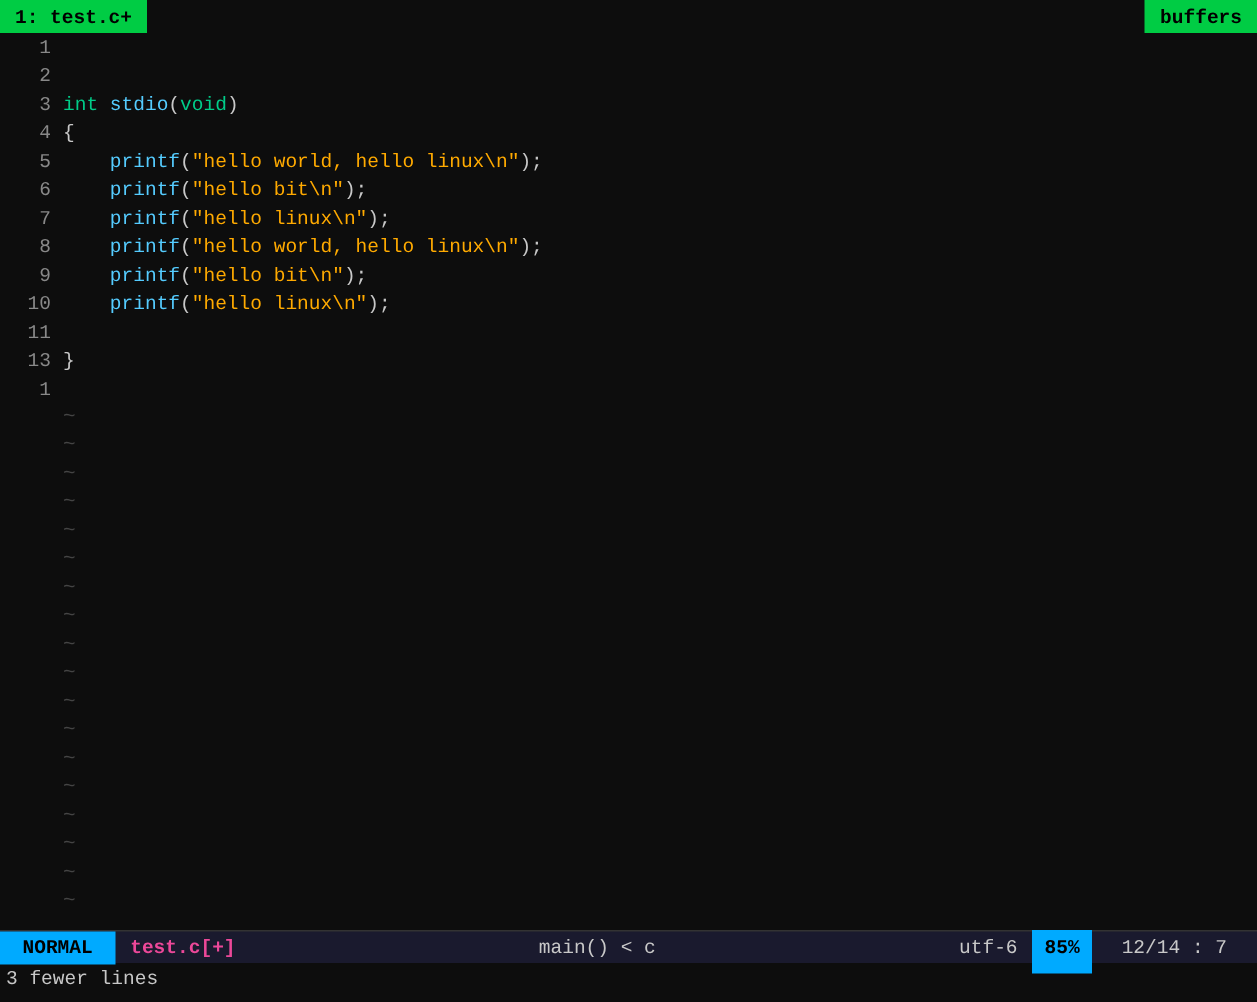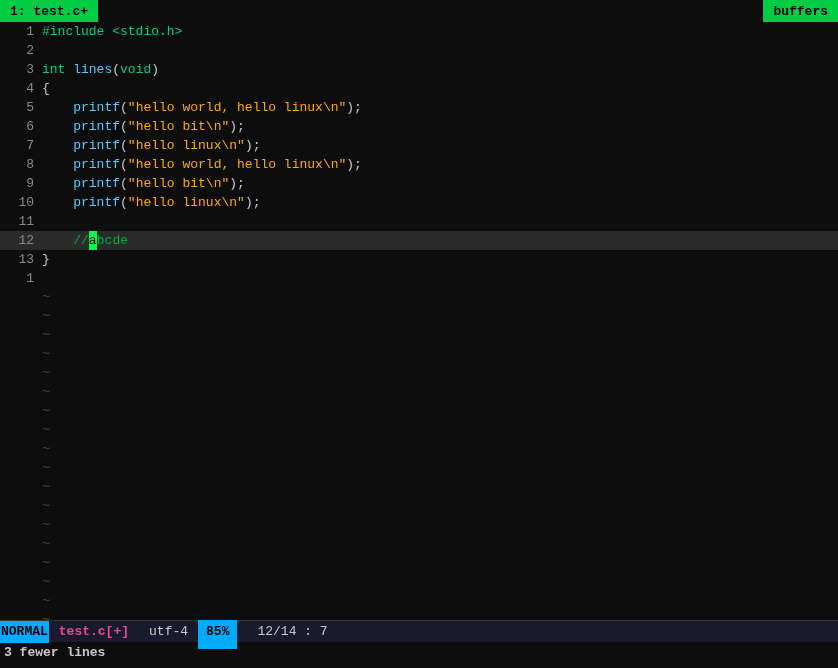--- a/index.html
+++ b/index.html
@@ -119,21 +119,21 @@
       align-items: center;
       height: 22px;
       background: #1a1a2e;
       border-top: 1px solid #333;
     }
 
     #mode-badge {
       background: #00aaff;
       color: #000;
       font-weight: bold;
-      padding: 2px 1px;
+      padding: 2px 15px;
       font-size: 13px;
       height: 22px;
       display: flex;
       align-items: center;
     }
 
     #status-file {
       color: #ec4899;
       font-weight: bold;
       padding: 0 10px;
@@ -172,50 +172,48 @@
 
     
     #bottom-msg {
       height: 20px;
       background: #0d0d0d;
       color: #c8c8c8;
       font-size: 13px;
       display: flex;
       align-items: center;
       padding: 0 4px;
-      font-weight: bold;
     }
   </style>
 </head>
 <body>
 
 <div id="editor">
 
   <div id="tab-bar">
     <div id="tab-left">
       <div id="tab-filename">1: test.c+</div>
     </div>
     <div id="tab-buffers">buffers</div>
   </div>
 
   <div id="code-area">
 
     <div class="code-line">
       <span class="line-num">1</span>
-      <span class="line-content"><span class="pp">#include &lt;stdio.h&gt;</span></span>
     </div>
 
     <div class="code-line">
       <span class="line-num">2</span>
       <span class="line-content"></span>
     </div>
 
     <div class="code-line">
       <span class="line-num">3</span>
-      <span class="line-content"><span class="kw">int</span><span class="plain"> </span><span class="fn">lines</span><span class="plain">(</span><span class="kw">void</span><span class="plain">)</span></span>
+      <span class="line-content"><span class="kw">int</span><span class="plain"> </span><span class="fn">stdio</span><span class="plain">(</span><span class="kw">void</span><span class="plain">)</span></span>
     </div>
 
     <div class="code-line">
       <span class="line-num">4</span>
       <span class="line-content"><span class="plain">{</span></span>
     </div>
 
     <div class="code-line">
       <span class="line-num">5</span>
       <span class="line-content"><span class="plain">    </span><span class="fn">printf</span><span class="plain">(</span><span class="str">"hello world, hello linux\n"</span><span class="plain">);</span></span>
@@ -244,24 +242,20 @@
     <div class="code-line">
       <span class="line-num">10</span>
       <span class="line-content"><span class="plain">    </span><span class="fn">printf</span><span class="plain">(</span><span class="str">"hello linux\n"</span><span class="plain">);</span></span>
     </div>
 
     <div class="code-line">
       <span class="line-num">11</span>
       <span class="line-content"></span>
     </div>
 
-    <div class="code-line highlighted">
-      <span class="line-num">12</span>
-      <span class="line-content"><span class="cm">    //<span class="cursor-block">a</span>bcde</span></span>
-    </div>
 
     <div class="code-line">
       <span class="line-num">13</span>
       <span class="line-content"><span class="plain">}</span></span>
     </div>
 
     <div class="code-line">
       <span class="line-num">1</span>
       <span class="line-content"></span>
     </div>
@@ -284,18 +278,19 @@
     <div class="code-line"><span class="line-num"> </span><span class="tilde">~</span></div>
     <div class="code-line"><span class="line-num"> </span><span class="tilde">~</span></div>
     <div class="code-line"><span class="line-num"> </span><span class="tilde">~</span></div>
 
   </div>
 </div>
 
 <div id="status-bar">
   <div id="mode-badge">NORMAL</div>
   <div id="status-file">test.c[+]</div>
-  <div id="status-encoding">utf-4</div>
+  <div id="status-func">main() &lt; c</div>
+  <div id="status-encoding">utf-6</div>
   <div id="status-pos">85%</div>
   <div id="status-lineinfo">12/14 :  7</div>
 </div>
 
 <div id="bottom-msg">3 fewer lines</div>
 
 </body></html>

